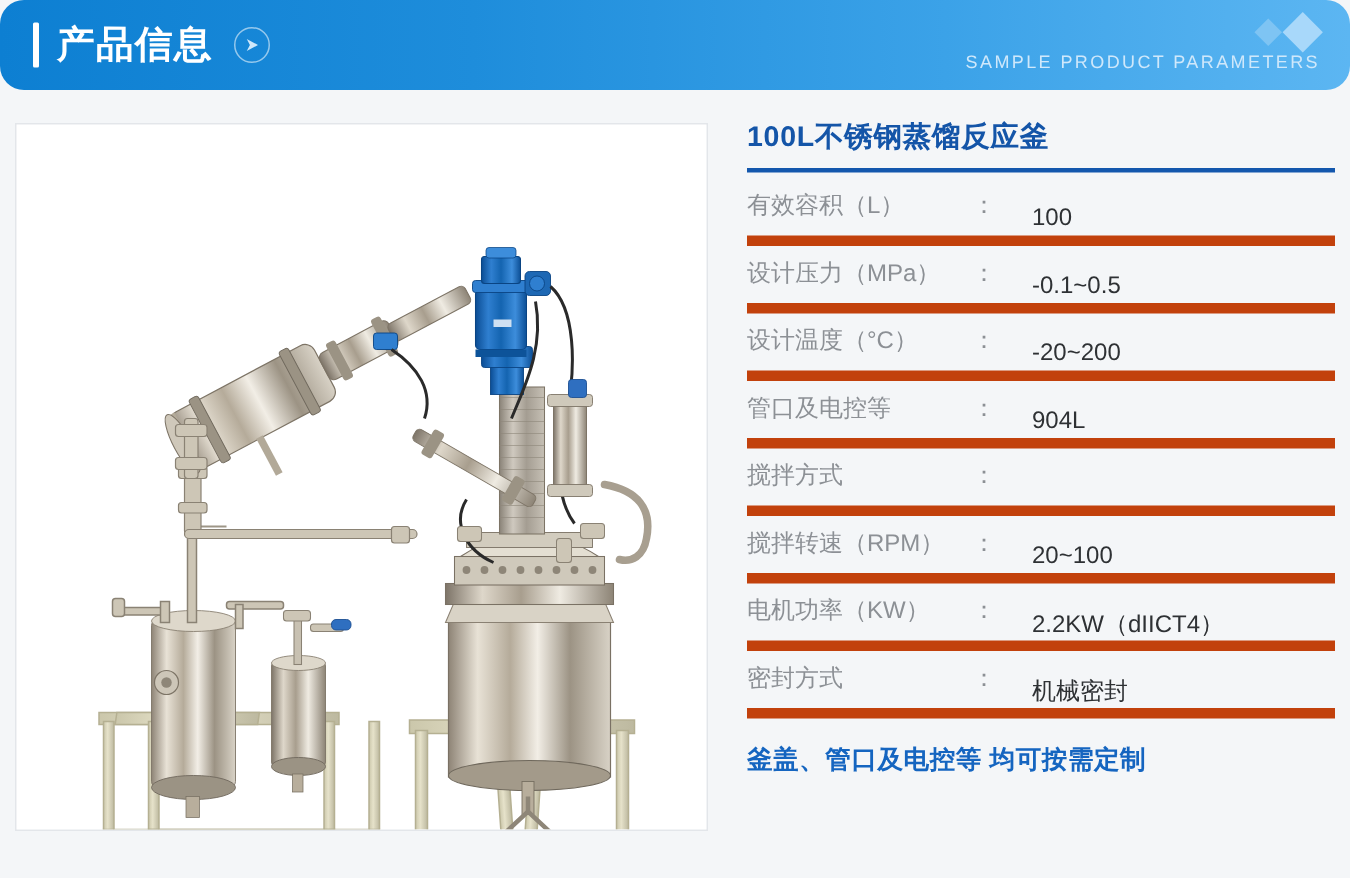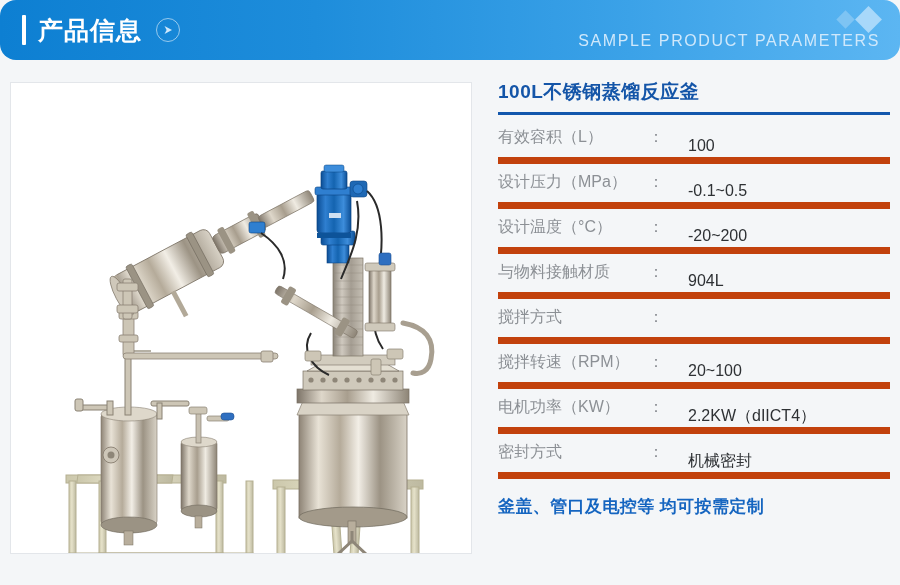--- a/index.html
+++ b/index.html
@@ -33,21 +33,21 @@
 
   .header-right {
     position: absolute; right: 20px; top: 0; height: 60px;
     display: flex; flex-direction: column; align-items: flex-end; justify-content: center;
   }
   .diamonds { display: flex; align-items: center; gap: 7px; margin-bottom: 3px; margin-right: 2px; }
   .dia { transform: rotate(45deg); }
   .dia-sm { width: 13px; height: 13px; background: #7ec4f3; }
   .dia-lg { width: 19px; height: 19px; background: #a8d8fa; }
   .header-sub {
-    color: #cfe8fb; font-size: 16px; letter-spacing: 1.6px; font-weight: normal;
+    color: #cfe8fb; font-size: 12px; letter-spacing: 1.6px; font-weight: normal;
     white-space: nowrap;
   }
 
   
   .image-panel {
     position: absolute; left: 10px; top: 82px; width: 462px; height: 472px;
     background: #ffffff; border: 1px solid #e3e6ea;
   }
   .photo { position: absolute; inset: 0; overflow: hidden; }
   .photo svg { position: absolute; left: 0; top: 0; }
@@ -329,21 +329,21 @@
         <span class="spec-label">设计压力（MPa）</span>
         <span class="spec-colon">：</span>
         <span class="spec-value">-0.1~0.5</span>
       </div>
       <div class="spec-row">
         <span class="spec-label">设计温度（°C）</span>
         <span class="spec-colon">：</span>
         <span class="spec-value">-20~200</span>
       </div>
       <div class="spec-row">
-        <span class="spec-label">与物料接触材质</span>
+        <span class="spec-label">管口及电控等</span>
         <span class="spec-colon">：</span>
         <span class="spec-value">904L</span>
       </div>
       <div class="spec-row">
         <span class="spec-label">搅拌方式</span>
         <span class="spec-colon">：</span>
       </div>
       <div class="spec-row">
         <span class="spec-label">搅拌转速（RPM）</span>
         <span class="spec-colon">：</span>

